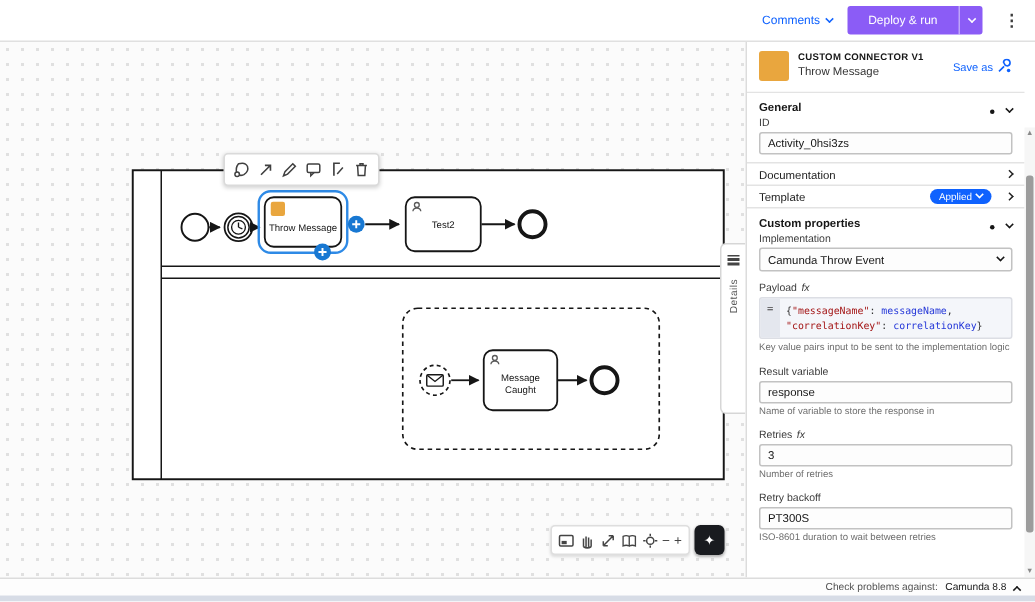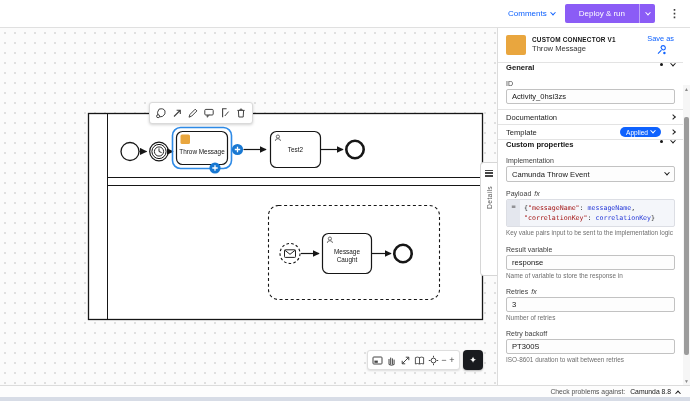--- a/index.html
+++ b/index.html
@@ -57,24 +57,24 @@
            border-left:1px solid #dcdcdc; font-size:8px; }
   .tabs { height:24px; display:flex; align-items:stretch; border-bottom:1px solid #ececec; }
   .tab { padding:0 12px; display:flex; align-items:center; font-size:8px; color:#8d8d8d; cursor:pointer; }
   .tab.active { color:#161616; font-weight:bold; border-bottom:2px solid #0f62fe; }
 
   .conn-header { display:flex; align-items:center; gap:6px; padding:6px 8px 7px; }
   .conn-icon { width:20px; height:20px; border-radius:2px; background:#e9a63e; flex:none; }
   .conn-titles { flex:1; line-height:1.25; }
   .conn-type { font-size:6.4px; font-weight:bold; letter-spacing:.2px; }
   .conn-name { font-size:7.6px; color:#333; }
-  .saveas { color:#0f62fe; font-size:7.4px; display:flex; align-items:center; gap:2px; cursor:pointer; margin-right:8px;flex-direction:column;}
+  .saveas { color:#0f62fe; font-size:7.4px; display:flex; align-items:center; gap:2px; cursor:pointer; margin-right:8px;}
 
   .pbody { position:relative; height:300px; overflow:hidden; padding-right:7px; }
-  .group-hdr { display:flex; align-items:flex-start; height:15px; padding:0 8px; border-top:1px solid #e3e3e3;
+  .group-hdr { display:flex; align-items:flex-end; height:15px; padding:0 8px; border-top:1px solid #e3e3e3;
                font-weight:bold; font-size:7.6px; cursor:pointer;}
   .group-hdr .spacer { flex:1; }
   .dot { width:3px; height:3px; border-radius:50%; background:#161616; margin-right:8px; }
   .nav-row { display:flex; align-items:center; height:15px; padding:0 8px; border-top:1px solid #e3e3e3;
              font-size:7.6px; color:#222; cursor:pointer;}
   .nav-row .spacer { flex:1; }
   .pill { background:#0f62fe; color:#fff; font-size:6.6px; border-radius:8px; padding:1.5px 6px;
           display:flex; align-items:center; gap:3px; margin-right:10px; cursor:pointer;}
 
   .sec { padding:3px 8px 5px; }

